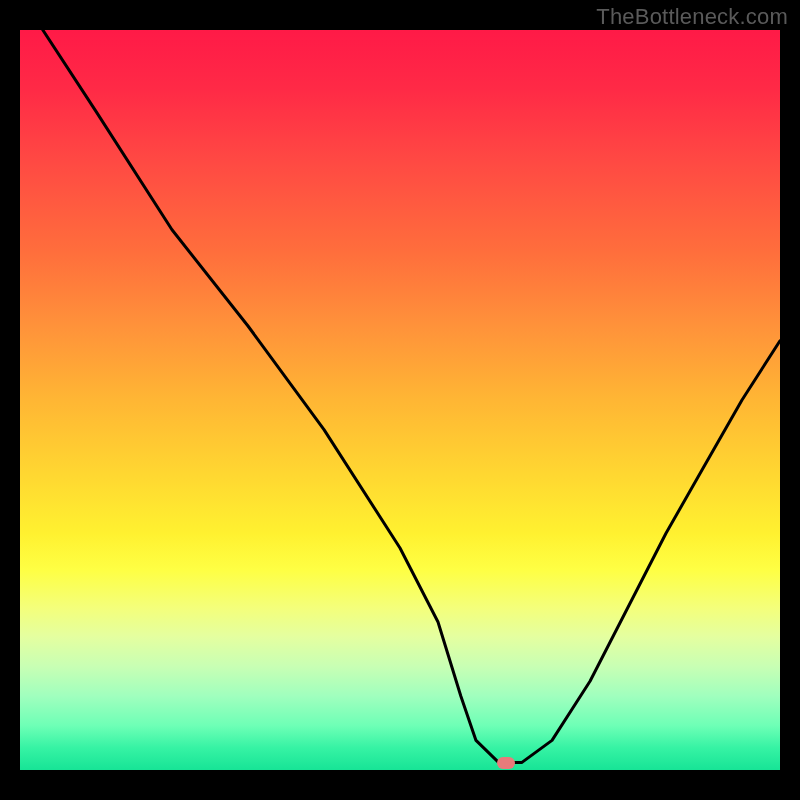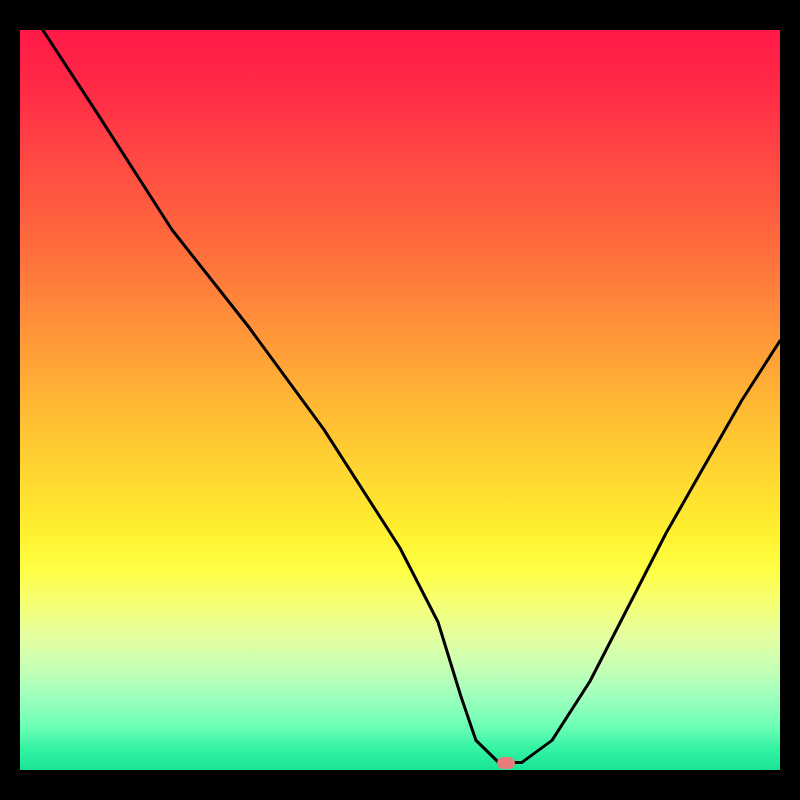--- a/index.html
+++ b/index.html
@@ -76,20 +76,21 @@
     height: 12px;
     background: #e87b7b;
     border-radius: 6px;
     transform: translate(-50%, -50%);
   }
 </style>
 </head>
 <body>
 
 <div class="frame">
+  <div class="watermark">TheBottleneck.com</div>
 
   <div class="plot-area">
     <div class="gradient"></div>
 
     <svg class="curve-svg" viewBox="0 0 760 740" preserveAspectRatio="none">
       <path id="curve-path" class="curve-path" d="M22.8 0.0 L76.0 81.4 L152.0 199.8 L228.0 296.0 L304.0 399.6 L380.0 518.0 L418.0 592.0 L440.8 666.0 L456.0 710.4 L478.8 732.6 L501.6 732.6 L532.0 710.4 L570.0 651.2 L608.0 577.2 L646.0 503.2 L684.0 436.6 L722.0 370.0 L760.0 310.8"></path>
     </svg>
 
     <div id="marker" class="marker" style="left: 486.4px; top: 732.6px;"></div>
   </div>

